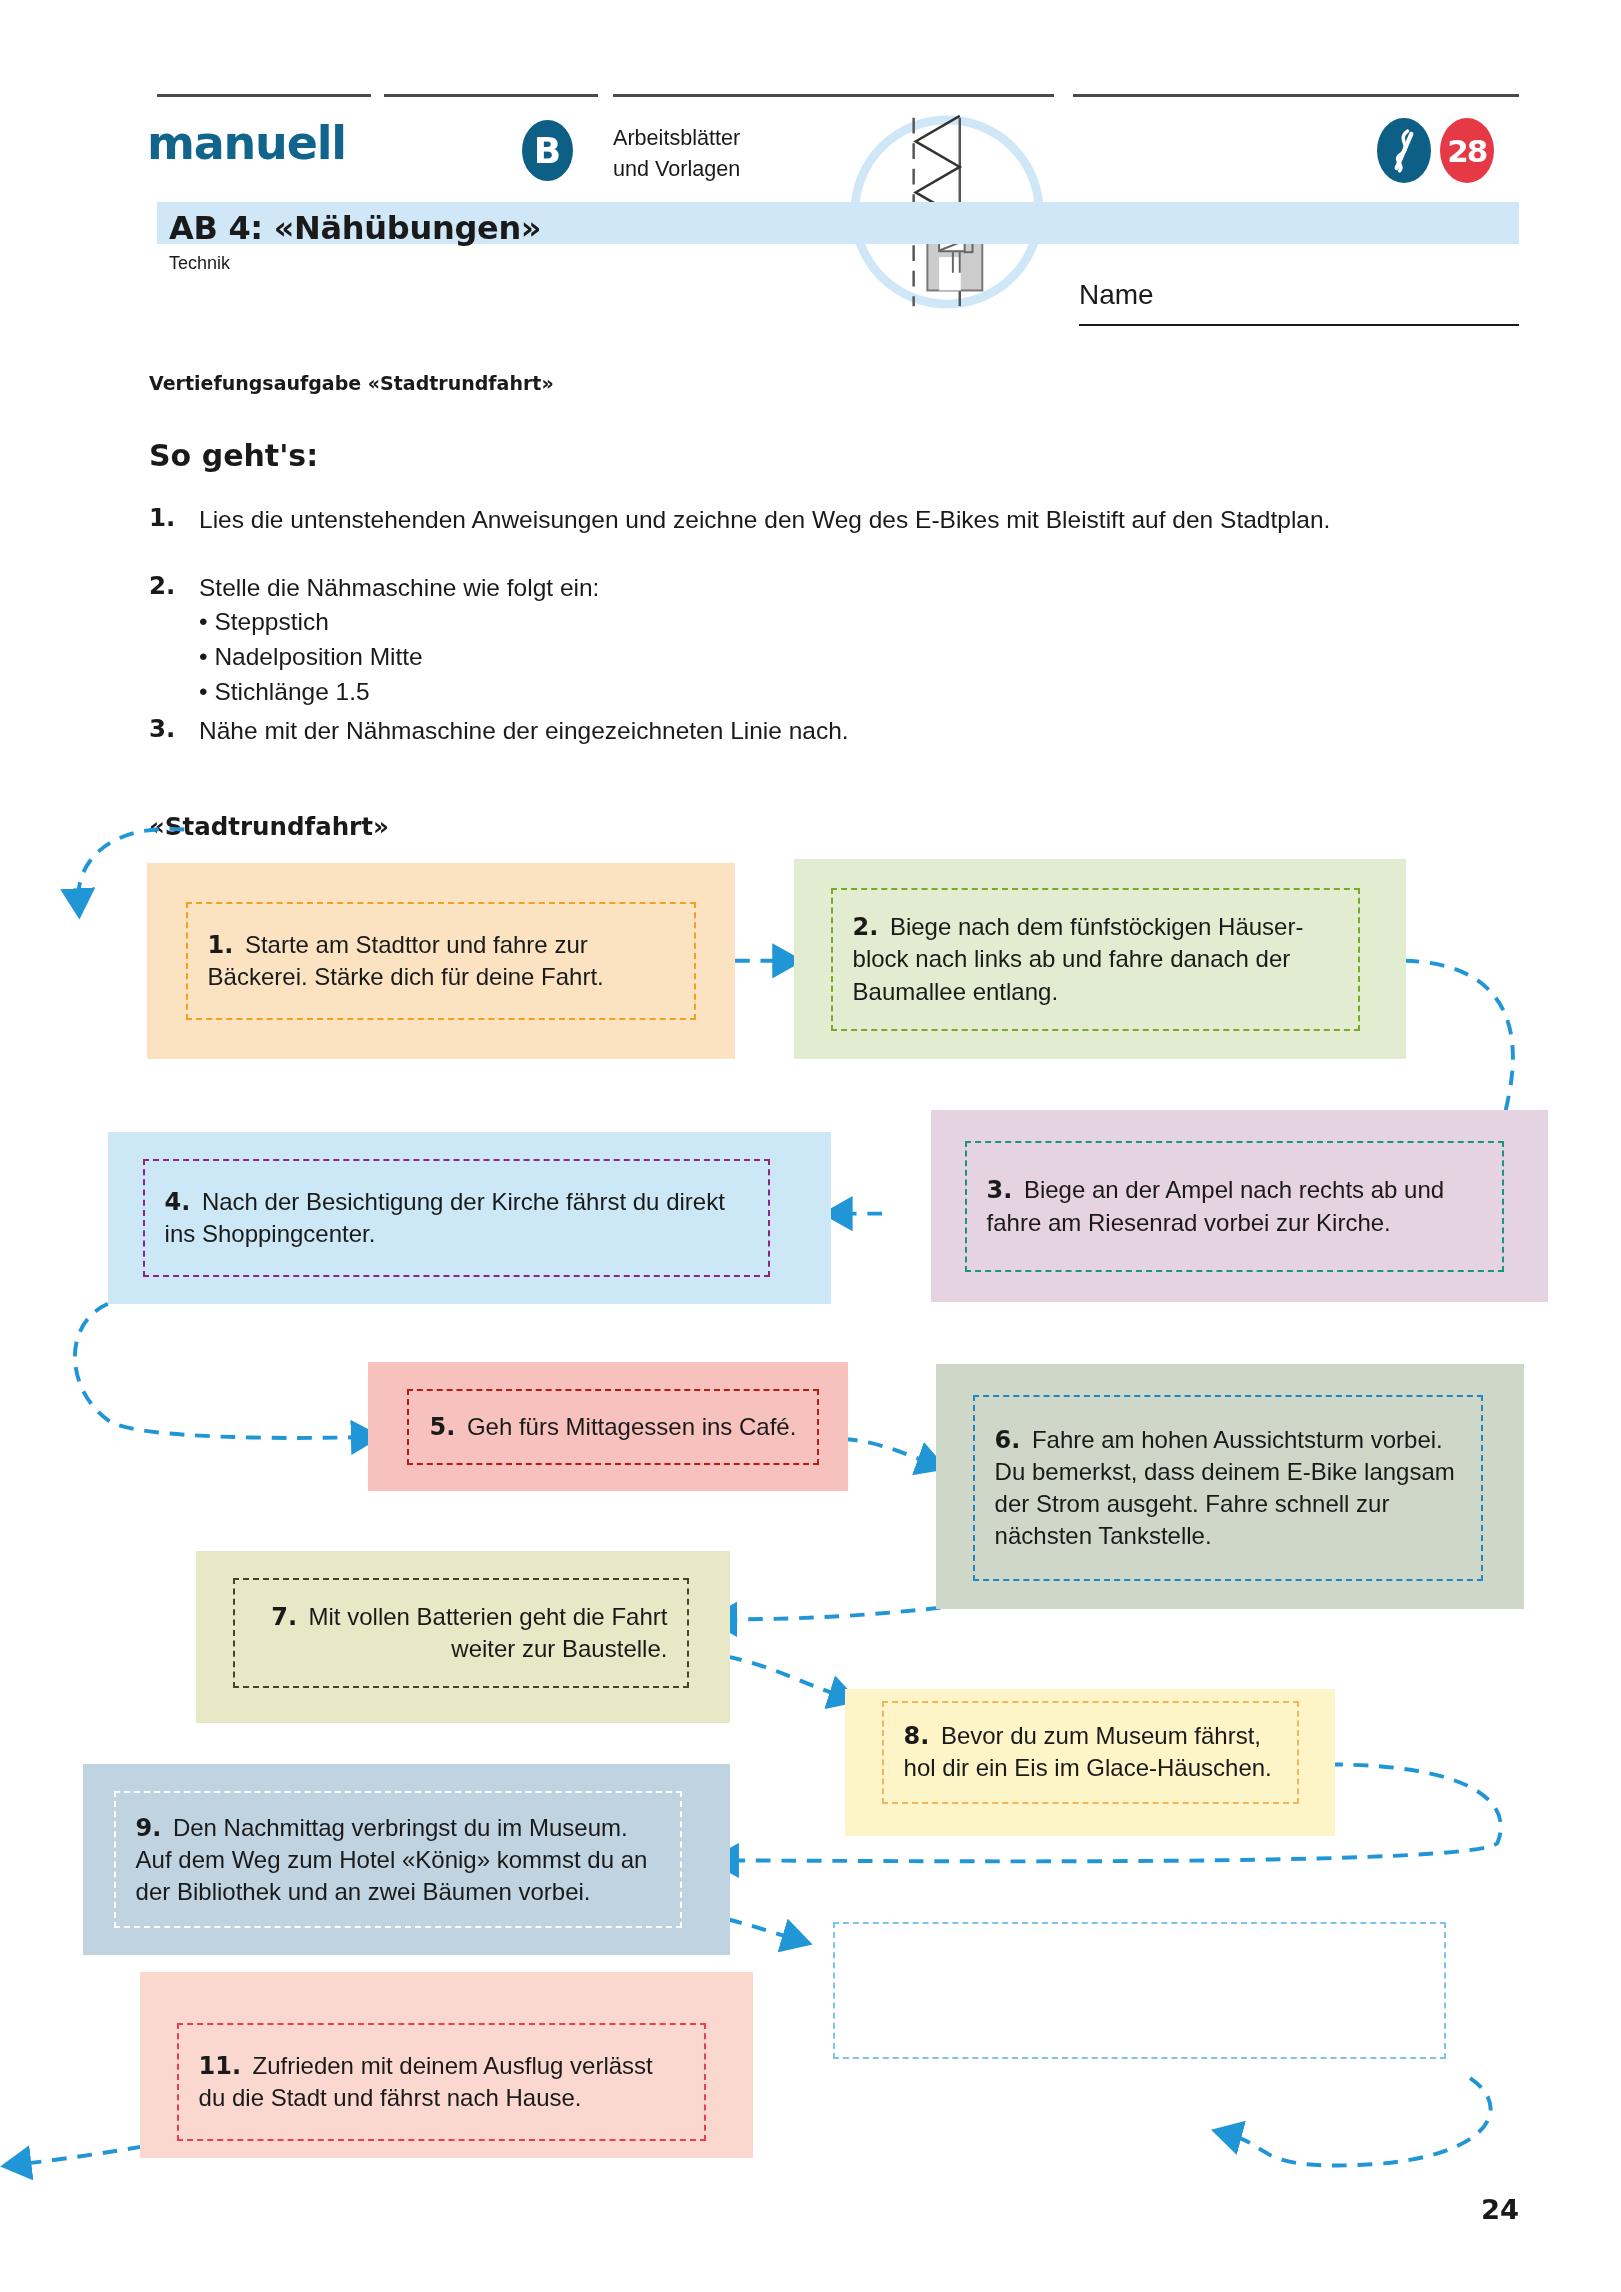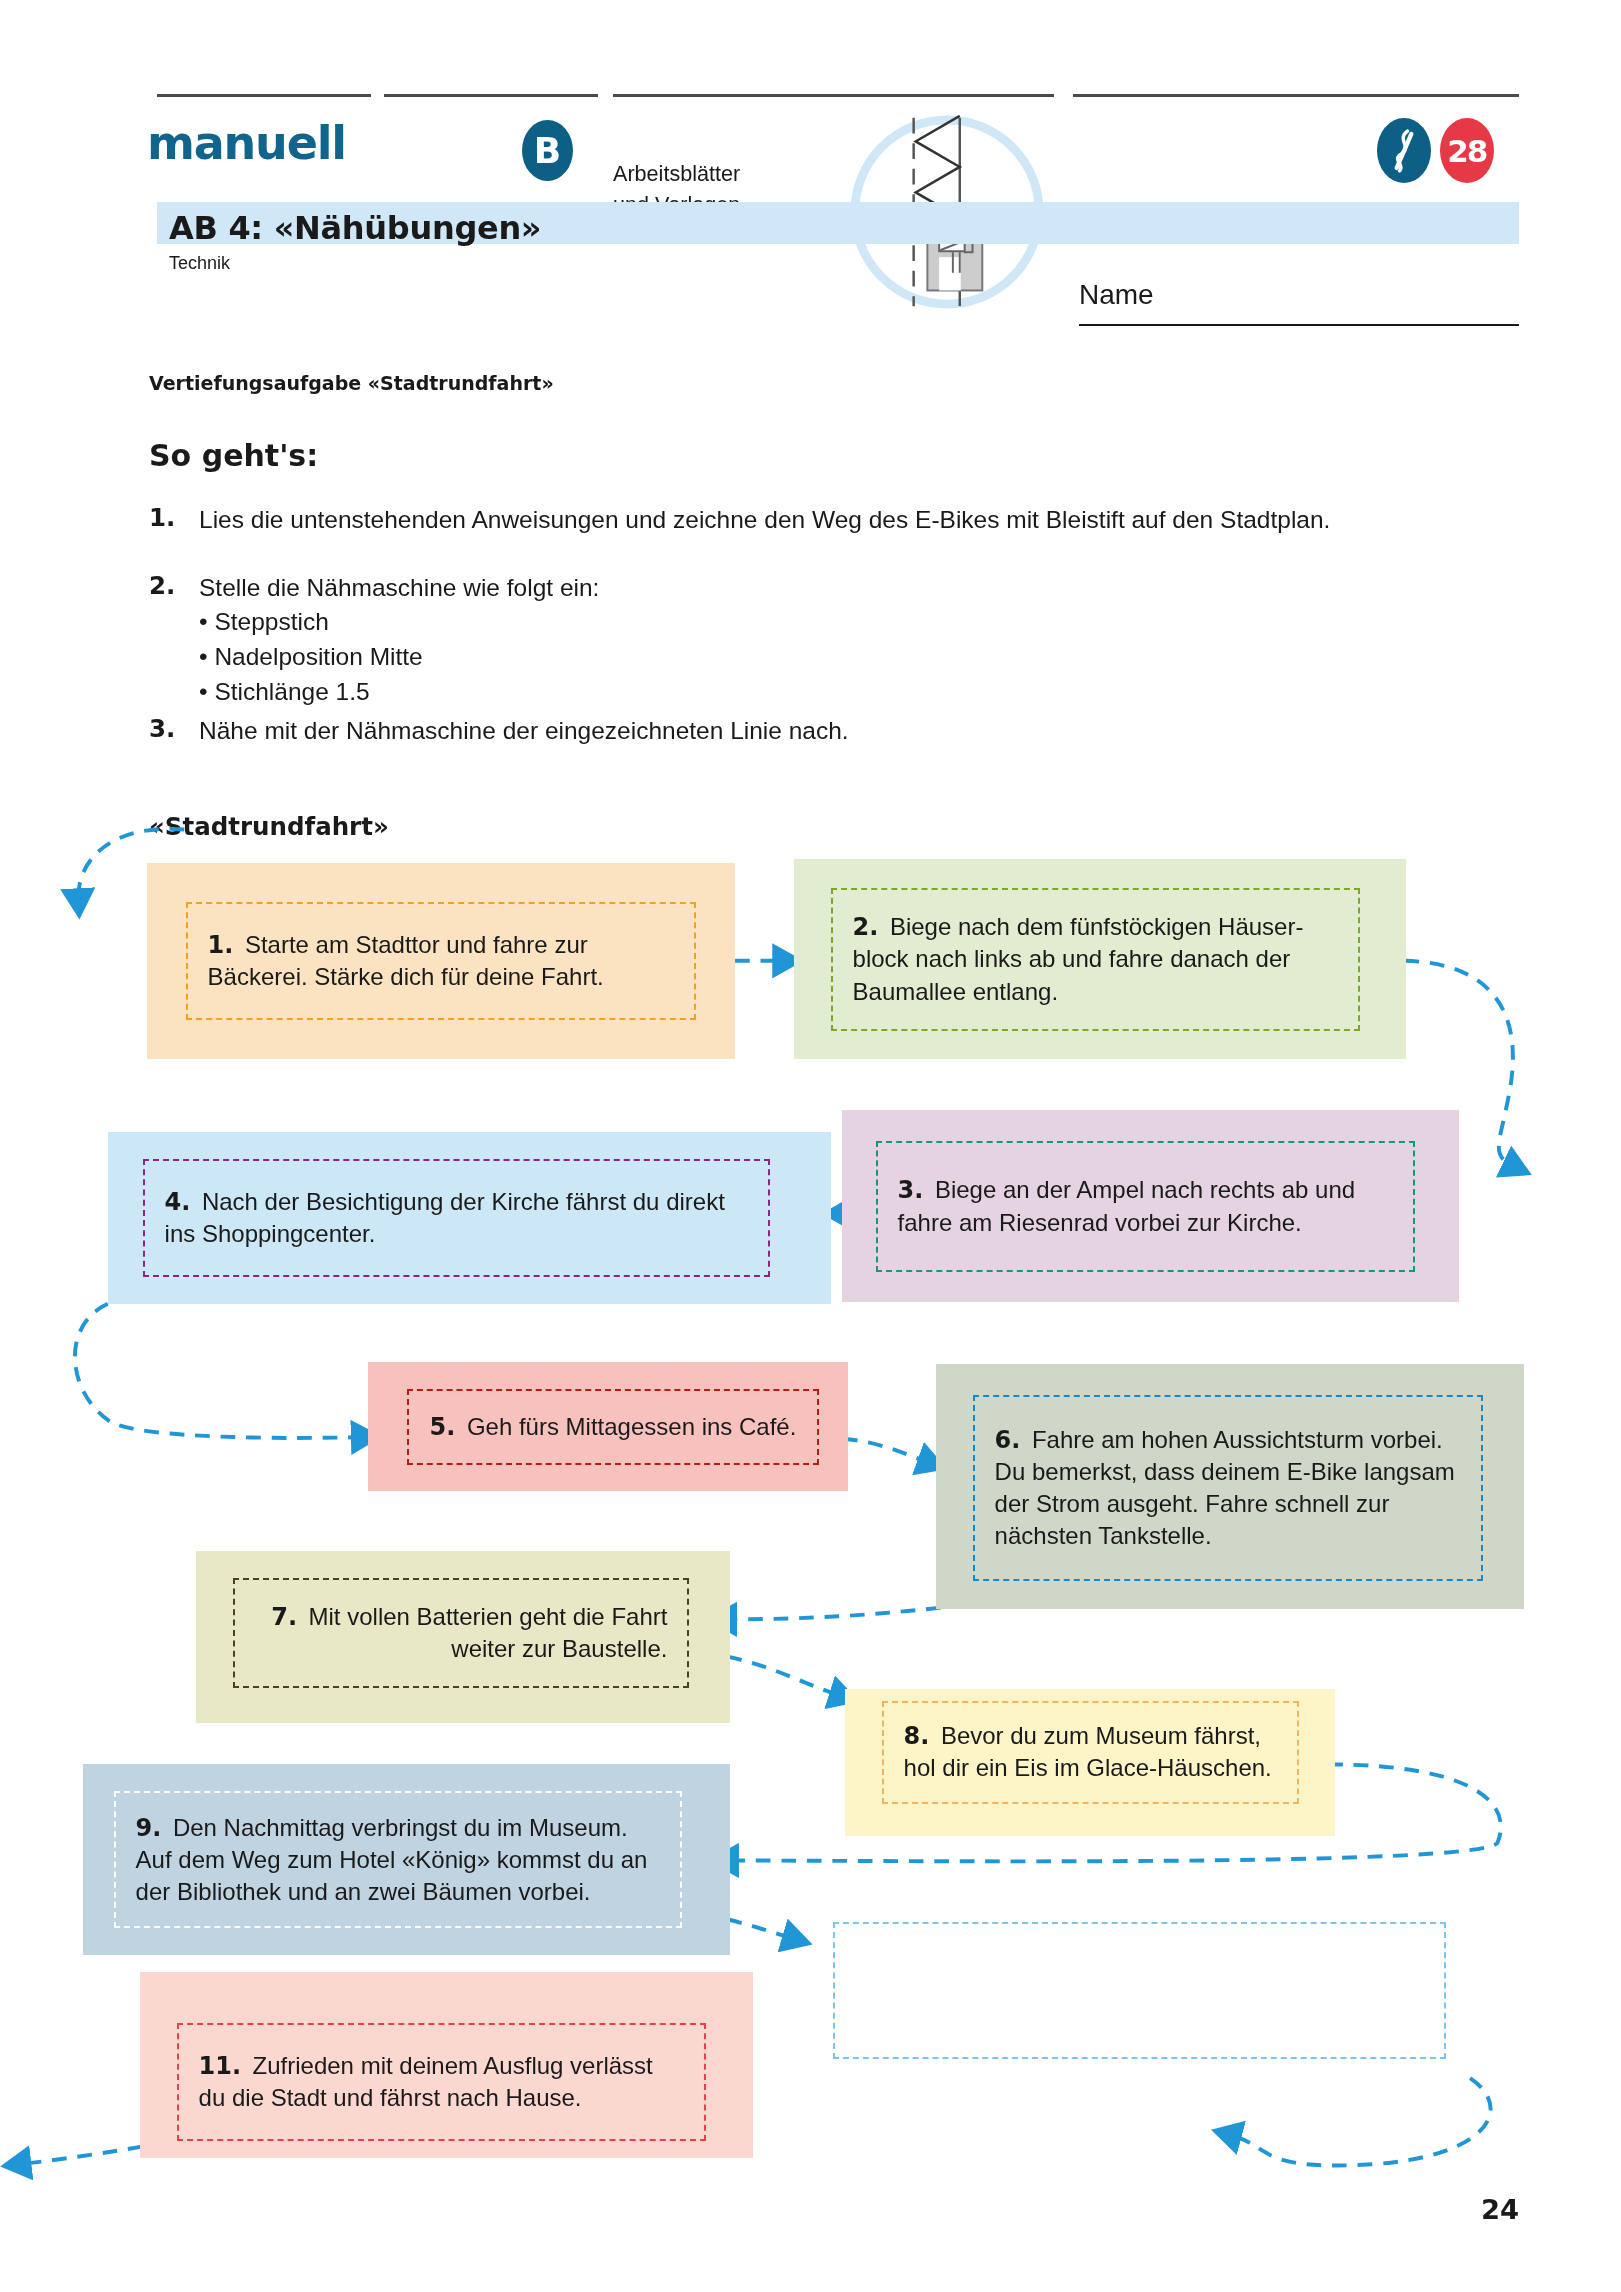--- a/index.html
+++ b/index.html
@@ -59,21 +59,20 @@
     font-family: "DejaVu Sans", sans-serif;
   }
 
   .header-sub {
     position: absolute;
     left: 613px;
     top: 123px;
     font-size: 21.6px;
     line-height: 1.42;
     color: #1a1a1a;
-    margin-top: 36px;
   }
 
   
   .stitch-circle {
     position: absolute;
     left: 845px;
     top: 110px;
     width: 204px;
     height: 204px;
   }
@@ -341,21 +340,21 @@
 
   <div class="card" style="left: 794px; top: 859px; width: 612px; height: 200px; background: rgb(226, 236, 208);">
     <div class="card-inner" style="left: 37px; top: 29px; width: 529px; height: 143px; border-color: rgb(123, 168, 41);">
       <div class="card-text" style="color: rgb(26, 26, 26);">
         <b>2. </b>
         <span>Biege nach dem fünfstöckigen Häuser­block nach links ab und fahre danach der Baumallee entlang.</span>
       </div>
     </div>
   </div>
 
-  <div class="card" style="left: 842px; top: 1110px; width: 617px; height: 192px; background: rgb(229, 211, 226);">
+  <div class="card" style="left: 931px; top: 1110px; width: 617px; height: 192px; background: rgb(229, 211, 226);">
     <div class="card-inner" style="left: 34px; top: 31px; width: 539px; height: 131px; border-color: rgb(22, 150, 126);">
       <div class="card-text" style="color: rgb(26, 26, 26);">
         <b>3. </b>
         <span>Biege an der Ampel nach rechts ab und fahre am Riesenrad vorbei zur Kirche.</span>
       </div>
     </div>
   </div>
 
   <div class="card" style="left: 108px; top: 1132px; width: 723px; height: 172px; background: rgb(204, 231, 245);">
     <div class="card-inner" style="left: 35px; top: 27.4px; width: 627px; height: 118px; border-color: rgb(142, 36, 128);">

